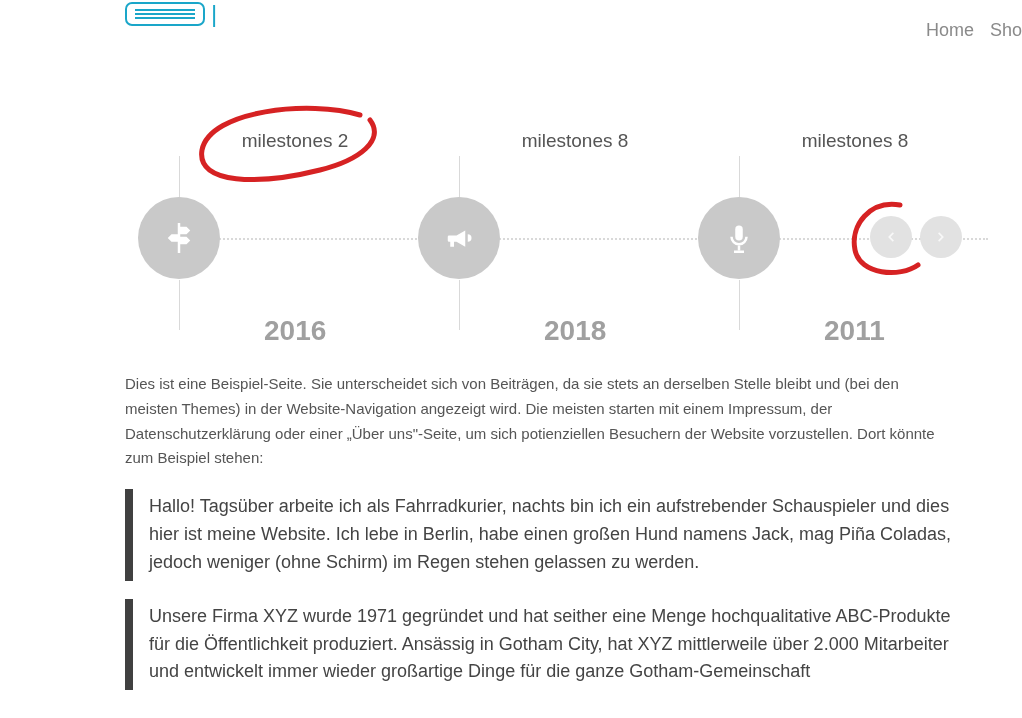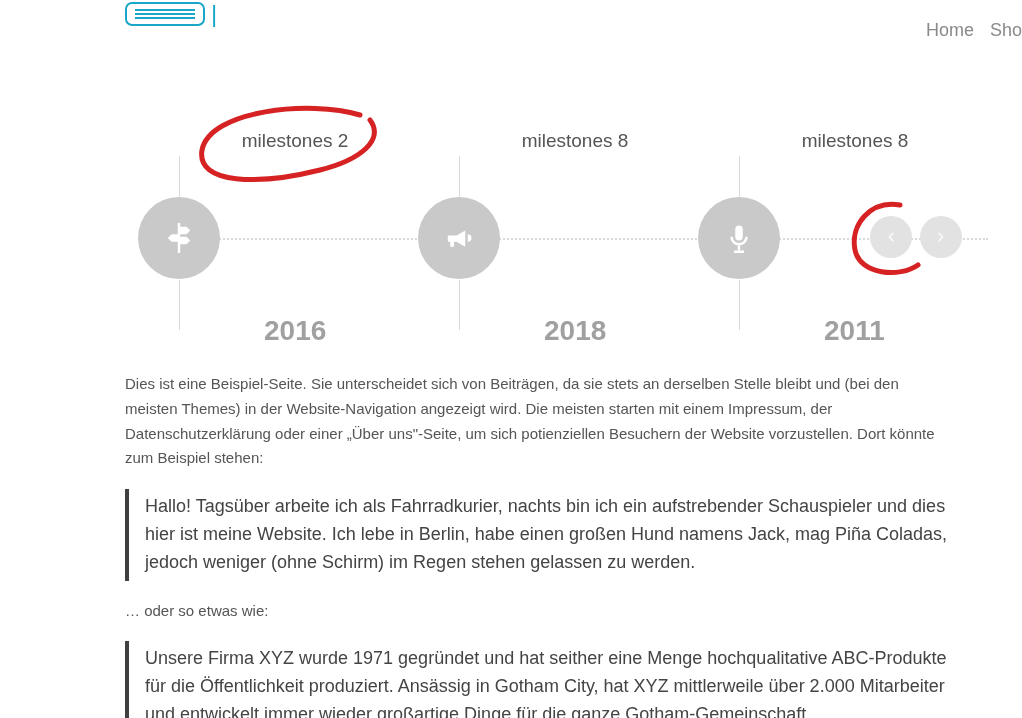--- a/index.html
+++ b/index.html
@@ -25,21 +25,21 @@
   .circle { width: 82px; height: 82px; border-radius: 50%; background: #c9c9c9; display: flex; align-items: center; justify-content: center; position: absolute; top: 67px; left: 13px; }
   .circle svg { width: 30px; height: 30px; fill: #ffffff; }
   .year { position: absolute; top: 185px; left: 108px; font-size: 28px; color: #a0a0a0; font-weight: 600; margin-left: 31px; }
   
   .navcircle { position: absolute; width: 42px; height: 42px; border-radius: 50%; background: #e2e2e2; display: flex; align-items: center; justify-content: center; color: #fafafa; font-size: 22px; cursor: pointer; }
   .navprev { top: 216px; left: 870px; }
   .navnext { top: 216px; left: 920px; }
   .navcircle svg { width: 14px; height: 14px; fill: #f8f8f8; }
   
   .content { position: absolute; left: 125px; top: 372px; width: 830px; color: #555; font-size: 15px; line-height: 1.65; }
-  blockquote { border-left: 4px solid #404040; padding: 4px 0 4px 16px; margin: 18px 0; font-size: 18px; line-height: 1.55; color: #444; }
+  blockquote { border-left: 8px solid #404040; padding: 4px 0 4px 16px; margin: 18px 0; font-size: 18px; line-height: 1.55; color: #444; }
   .mid { margin: 4px 0; }
   
   .anno { position: absolute; inset: 0; pointer-events: none; }
 </style>
 </head>
 <body>
 
 <div class="page">
 
   <div class="header">
@@ -110,21 +110,20 @@
   </div>
   <div class="navcircle navnext">
     <svg viewBox="0 0 24 24">
         <path d="M9 4l8 8-8 8-2-2 6-6-6-6z"></path>
       </svg>
   </div>
 
   <div class="content">
     <p>Dies ist eine Beispiel-Seite. Sie unterscheidet sich von Beiträgen, da sie stets an derselben Stelle bleibt und (bei den meisten Themes) in der Website-Navigation angezeigt wird. Die meisten starten mit einem Impressum, der Datenschutzerklärung oder einer „Über uns"-Seite, um sich potienziellen Besuchern der Website vorzustellen. Dort könnte zum Beispiel stehen:</p>
     <blockquote>Hallo! Tagsüber arbeite ich als Fahrradkurier, nachts bin ich ein aufstrebender Schauspieler und dies hier ist meine Website. Ich lebe in Berlin, habe einen großen Hund namens Jack, mag Piña Coladas, jedoch weniger (ohne Schirm) im Regen stehen gelassen zu werden.</blockquote>
-    <p class="mid">… oder so etwas wie:</p>
     <blockquote>Unsere Firma XYZ wurde 1971 gegründet und hat seither eine Menge hochqualitative ABC-Produkte für die Öffentlichkeit produziert. Ansässig in Gotham City, hat XYZ mittlerweile über 2.000 Mitarbeiter und entwickelt immer wieder großartige Dinge für die ganze Gotham-Gemeinschaft</blockquote>
   </div>
 
   <svg class="anno" viewBox="0 0 1022 718">
     <path d="M 360 115 C 310 100, 210 110, 202 150 C 196 185, 260 185, 320 170 C 360 160, 385 140, 370 120" fill="none" stroke="#d62223" stroke-width="5" stroke-linecap="round"></path>
     <path d="M 900 205 C 870 200, 850 225, 855 250 C 860 275, 900 278, 918 265" fill="none" stroke="#d62223" stroke-width="5" stroke-linecap="round"></path>
   </svg>
 
 </div>
 

